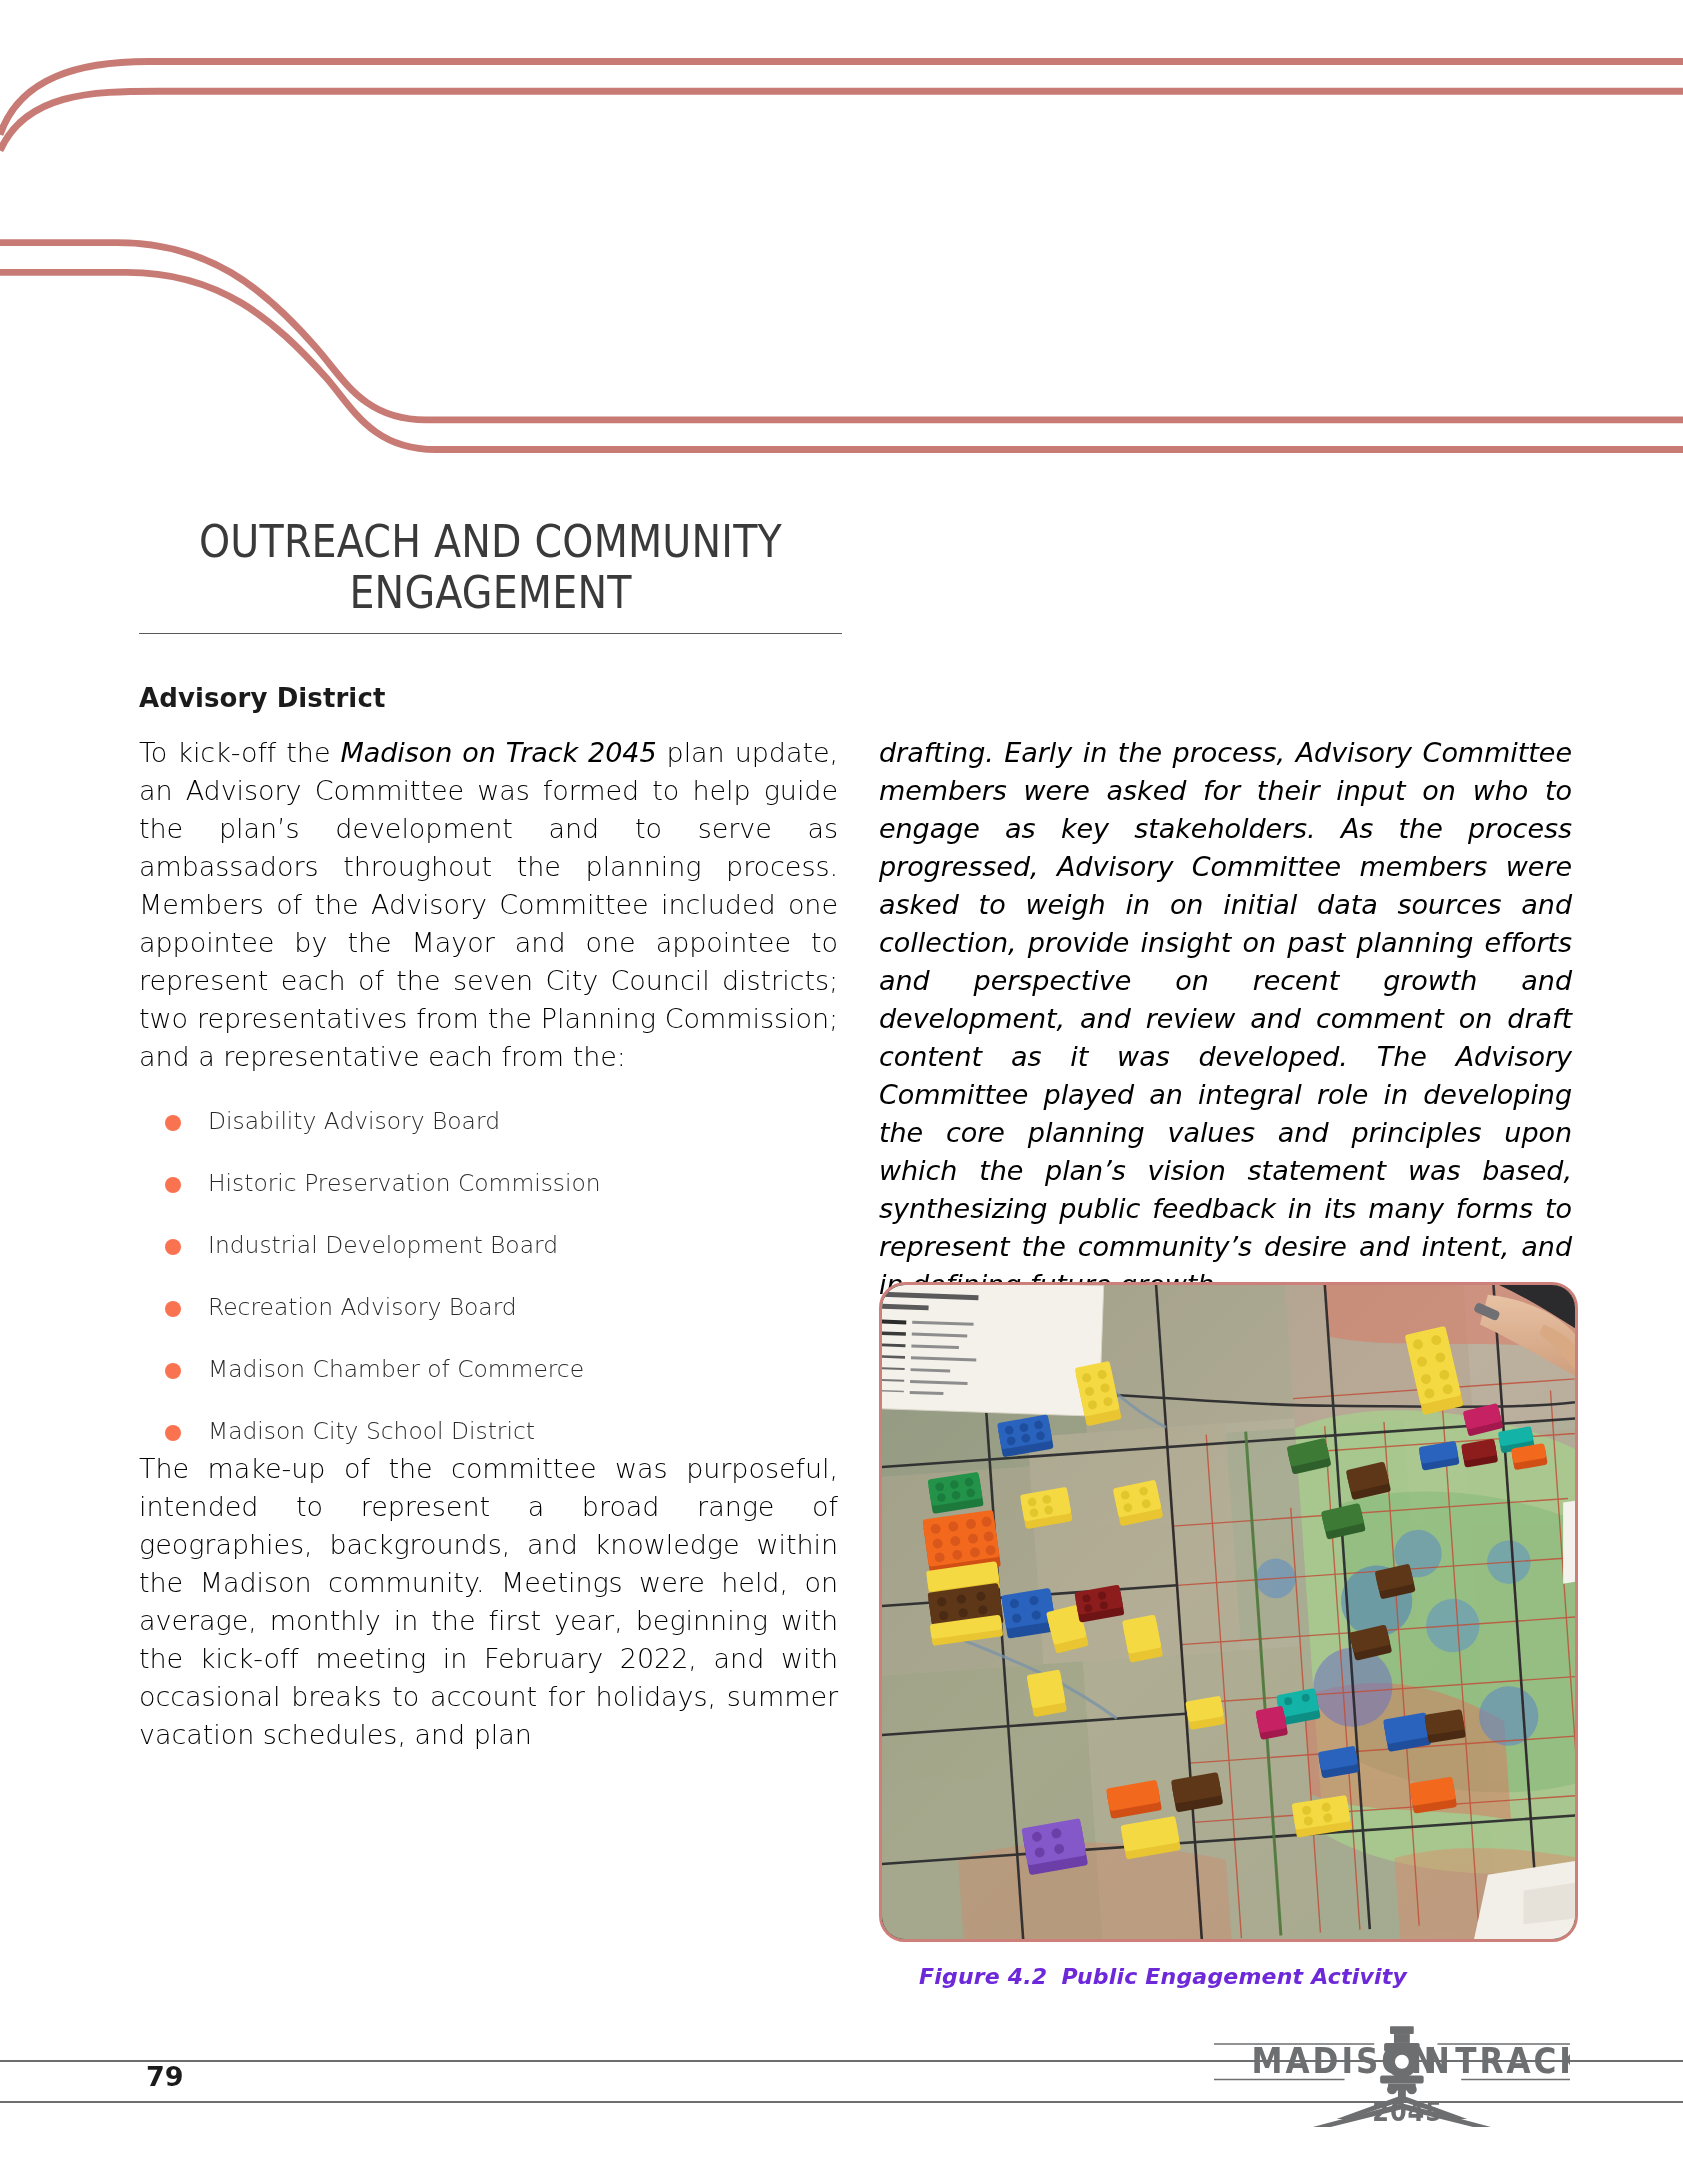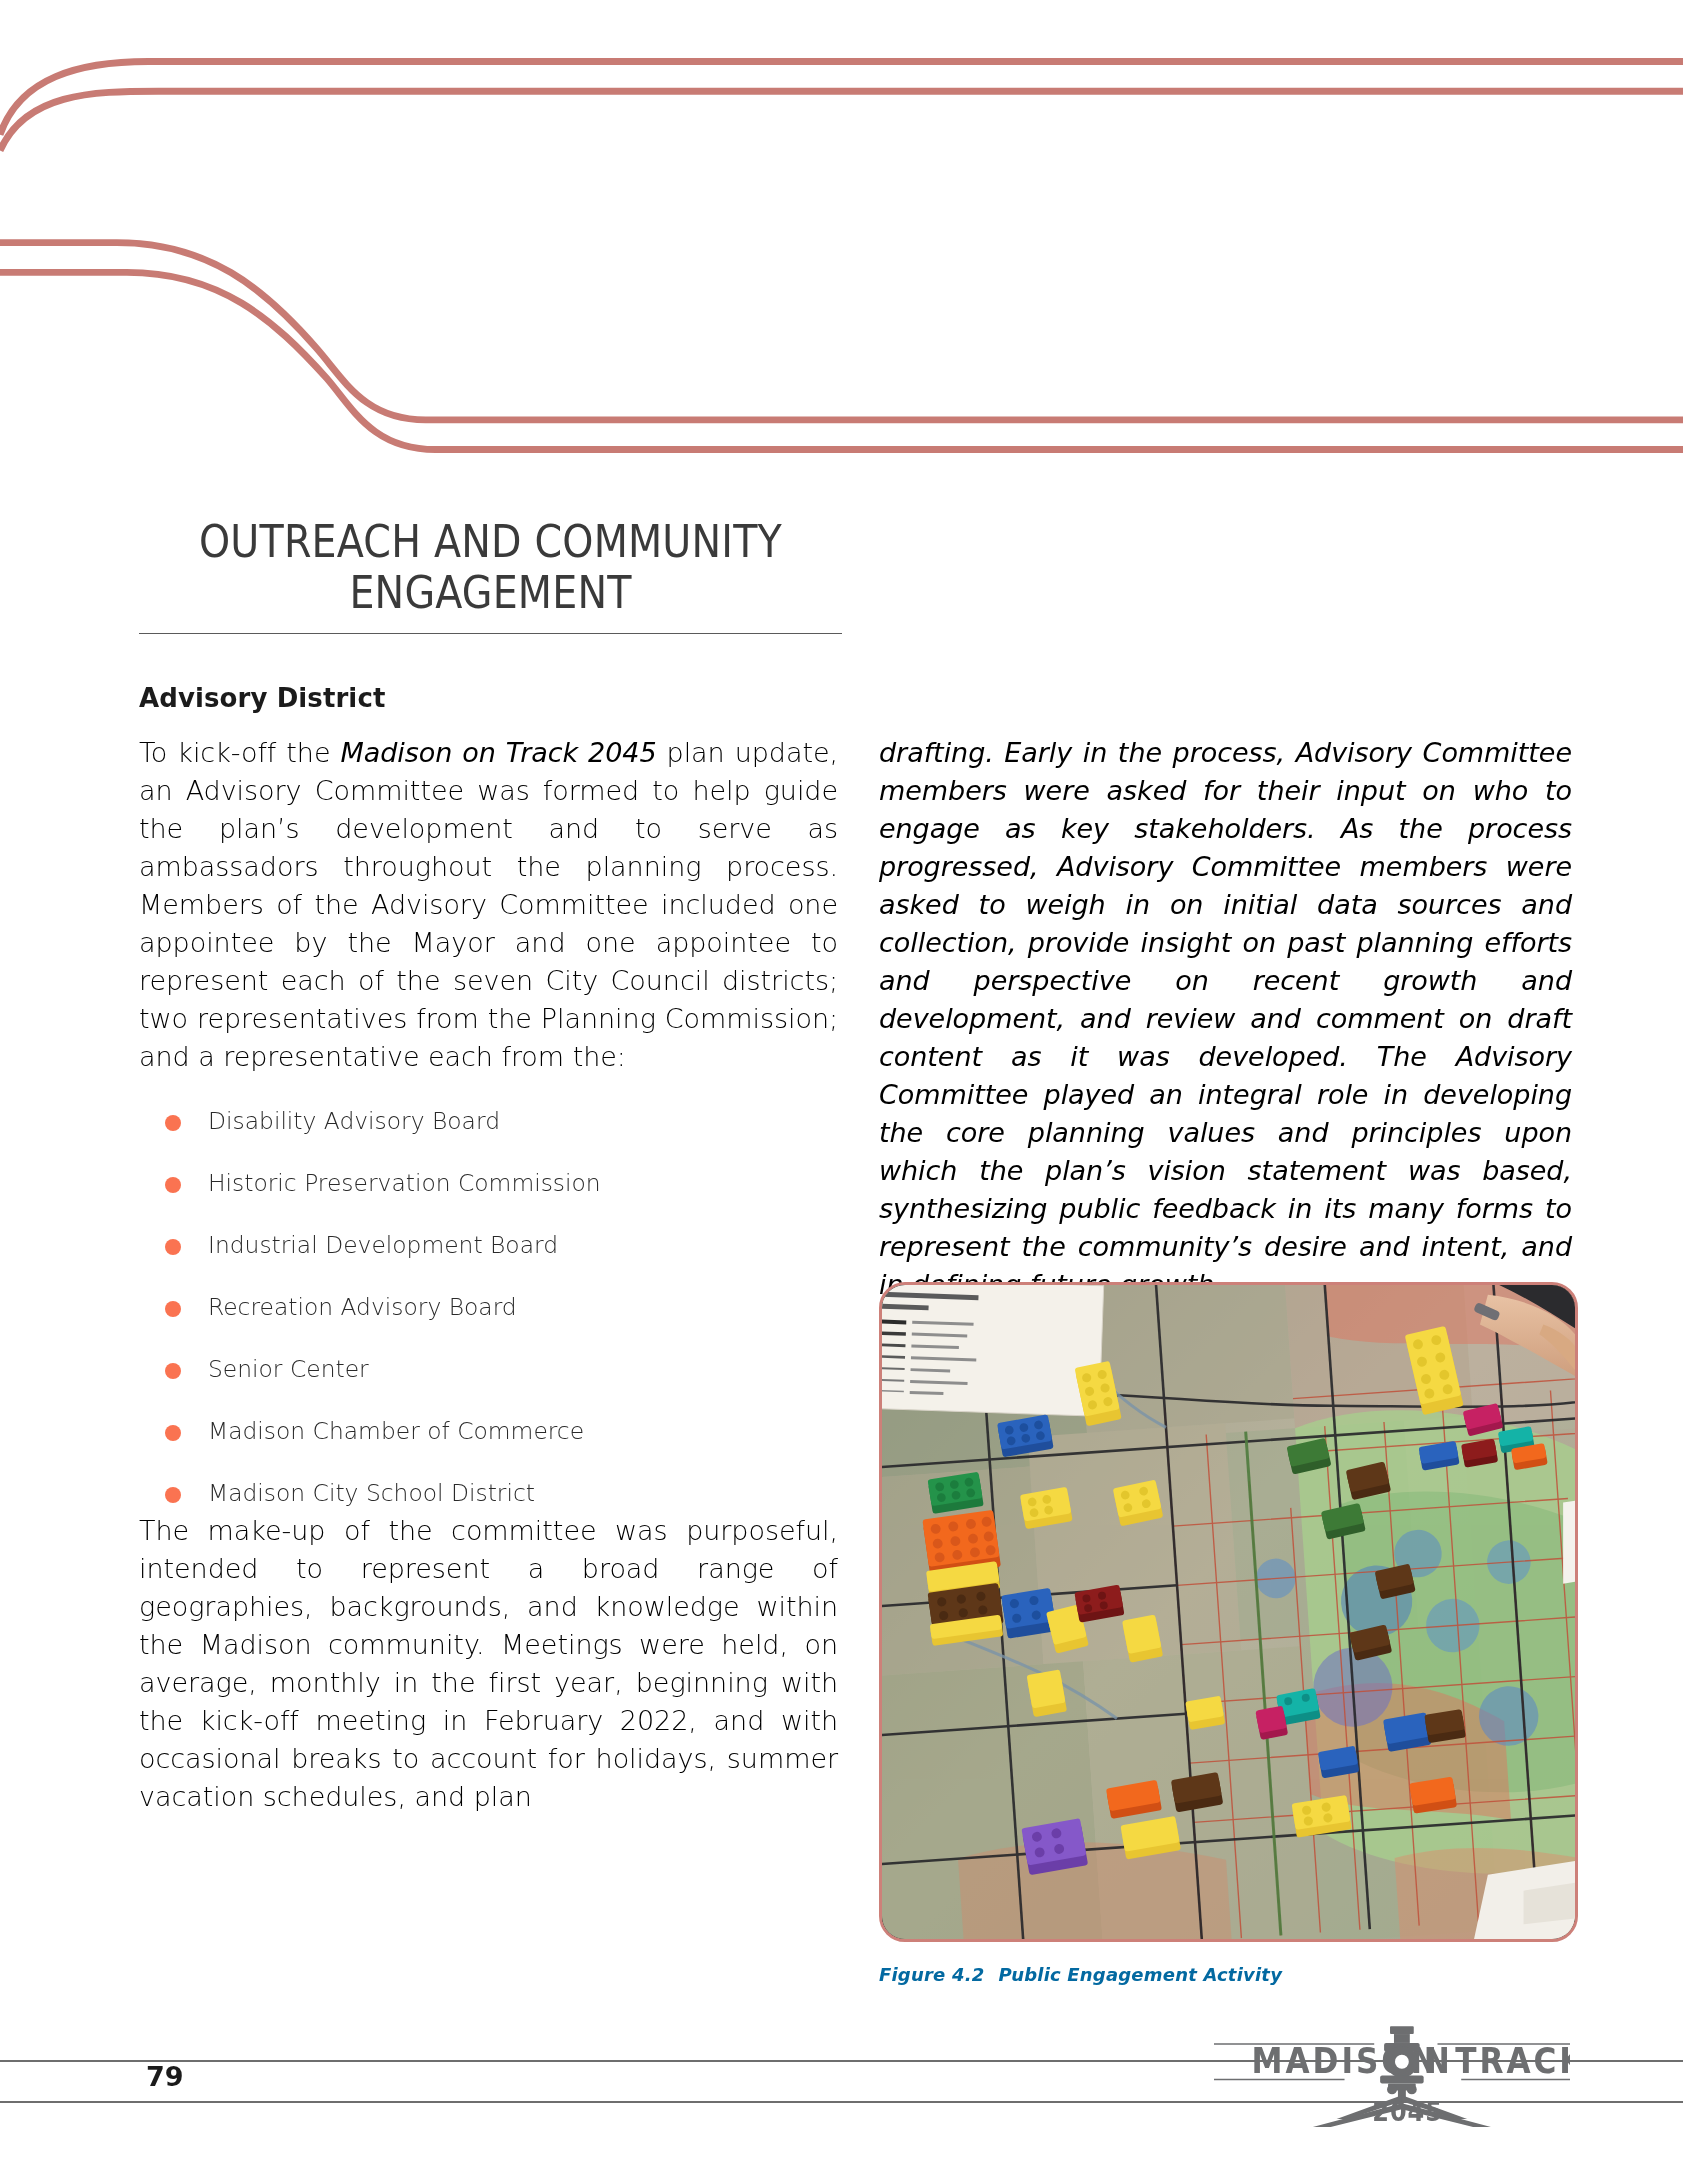--- a/index.html
+++ b/index.html
@@ -60,21 +60,21 @@
 
   
   .figure{position:absolute;left:879px;top:1282px;width:693px;}
   .photo-frame{
     width:693px;height:654px;border-radius:26px;
     border:3px solid #cd8079;overflow:hidden;position:relative;background:#2b2b2b;
   }
   .photo-frame svg{display:block;width:100%;height:100%;}
   .fig-caption{
     margin-top:22px;font-family:"DejaVu Sans","Liberation Sans",sans-serif;
-    font-weight:700;font-style:italic;font-size:18px;color:#0369a1;letter-spacing:0.2px;
+    font-weight:700;font-style:italic;font-size:22px;color:#6d28d9;letter-spacing:0.2px;margin-left:40px;
   }
   .fig-caption .num{margin-right:14px;}
 
   
   .footer-rule-top{position:absolute;left:0;top:2060px;width:1683px;height:1.5px;background:#6e6e6e;}
   .footer-rule-bottom{position:absolute;left:0;top:2101px;width:1683px;height:1.5px;background:#6e6e6e;}
   .page-number{
     position:absolute;left:146px;top:2061px;
     font-family:"DejaVu Sans","Liberation Sans",sans-serif;
     font-weight:700;font-size:27px;color:#1b1b1b;
@@ -118,21 +118,20 @@
 
   <div class="col col-left">
 
     <p class="body"><span>To kick-off the </span><span class="ital">Madison on Track 2045</span><span> plan update, an Advisory Committee was formed to help guide the plan’s development and to serve as ambassadors throughout the planning process.  Members of the Advisory Committee included one appointee by the Mayor and one appointee to represent each of the seven City Council districts; two representatives from the Planning Commission; and a representative each from the:</span></p>
 
     <ul class="bullets">
       <li><span class="dot"></span><span>Disability Advisory Board</span></li>
       <li><span class="dot"></span><span>Historic Preservation Commission</span></li>
       <li><span class="dot"></span><span>Industrial Development Board</span></li>
       <li><span class="dot"></span><span>Recreation Advisory Board</span></li>
-      <li><span class="dot"></span><span>Senior Center</span></li>
       <li><span class="dot"></span><span>Madison Chamber of Commerce</span></li>
       <li><span class="dot"></span><span>Madison City School District</span></li>
     </ul>
 
     <p class="body para-after-list">The make-up of the committee was purposeful, intended to represent a broad range of geographies, backgrounds, and knowledge within the Madison community. Meetings were held, on average, monthly in the first year, beginning with the kick-off meeting in February 2022, and with occasional breaks to account for holidays, summer vacation schedules, and plan</p>
   </div>
 
   <div class="col col-right">
     <p class="body">drafting. Early in the process, Advisory Committee members were asked for their input on who to engage as key stakeholders. As the process progressed, Advisory Committee members were asked to weigh in on initial data sources and collection, provide insight on past planning efforts and perspective on recent growth and development, and review and comment on draft content as it was developed. The Advisory Committee played an integral role in developing the core planning values and principles upon which the plan’s vision statement was based, synthesizing public feedback in its many forms to represent the community’s desire and intent, and in defining future growth.</p>
   </div>

